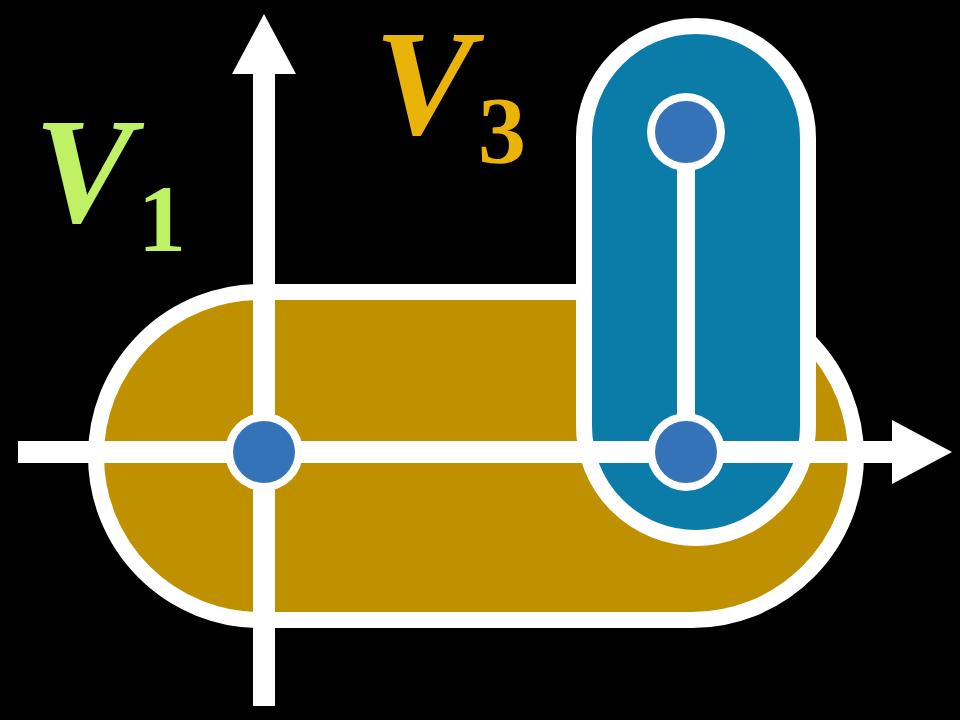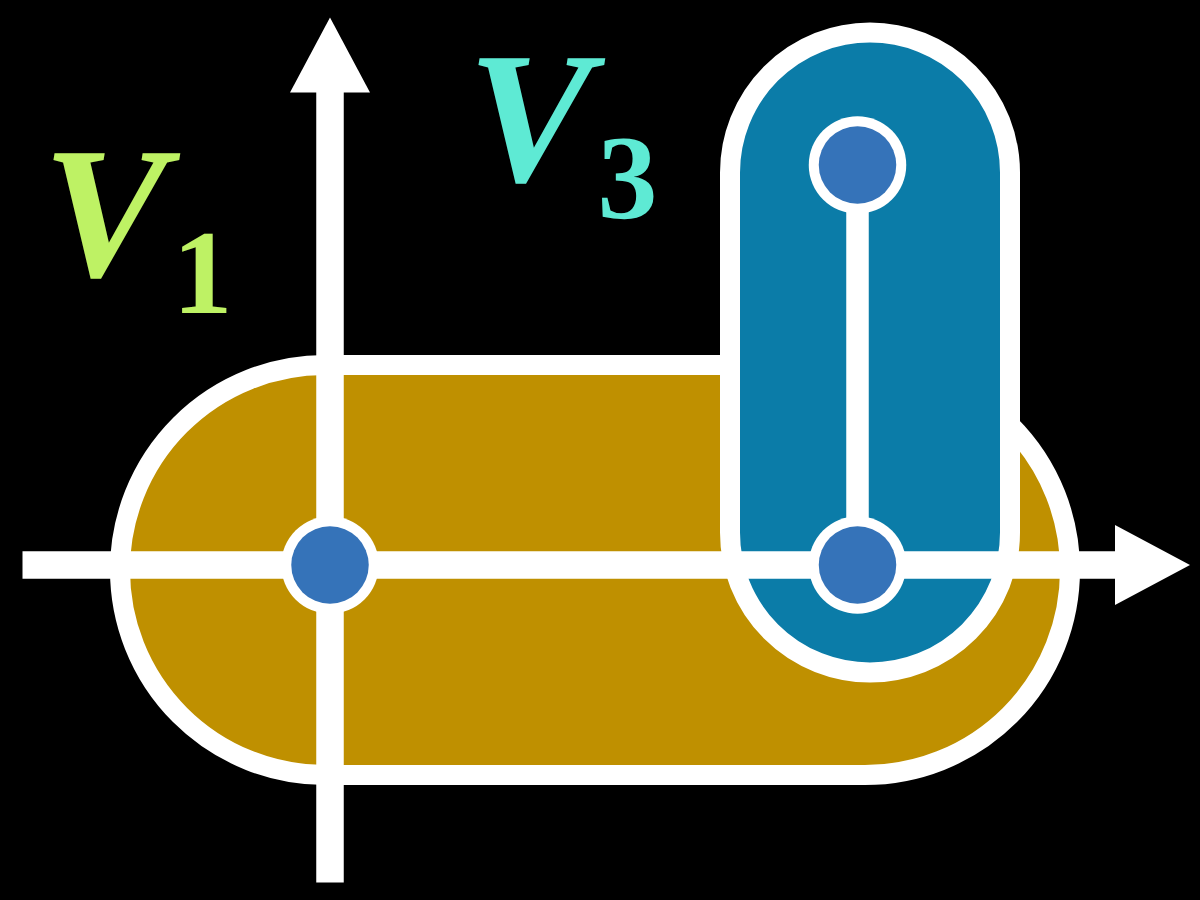--- a/index.html
+++ b/index.html
@@ -96,17 +96,17 @@
       <circle cx="686" cy="452" r="39" fill="#FFFFFF"></circle>
       <circle cx="686" cy="452" r="31" fill="#3573B9"></circle>
     </g>
 
   </svg>
 
   <div class="label" id="label-v1" style="color: #bef264; left: 34px; top: 96px;">
     <span class="base">V</span><span class="sub">1</span>
   </div>
 
-  <div class="label" id="label-v3" style="color: #5eead4; left: 374px; top: 20px;">
+  <div class="label" id="label-v3" style="color: #eab308; left: 374px; top: 8px;">
     <span class="base">V</span><span class="sub">3</span>
   </div>
 
 </div>
 
 </body></html>

